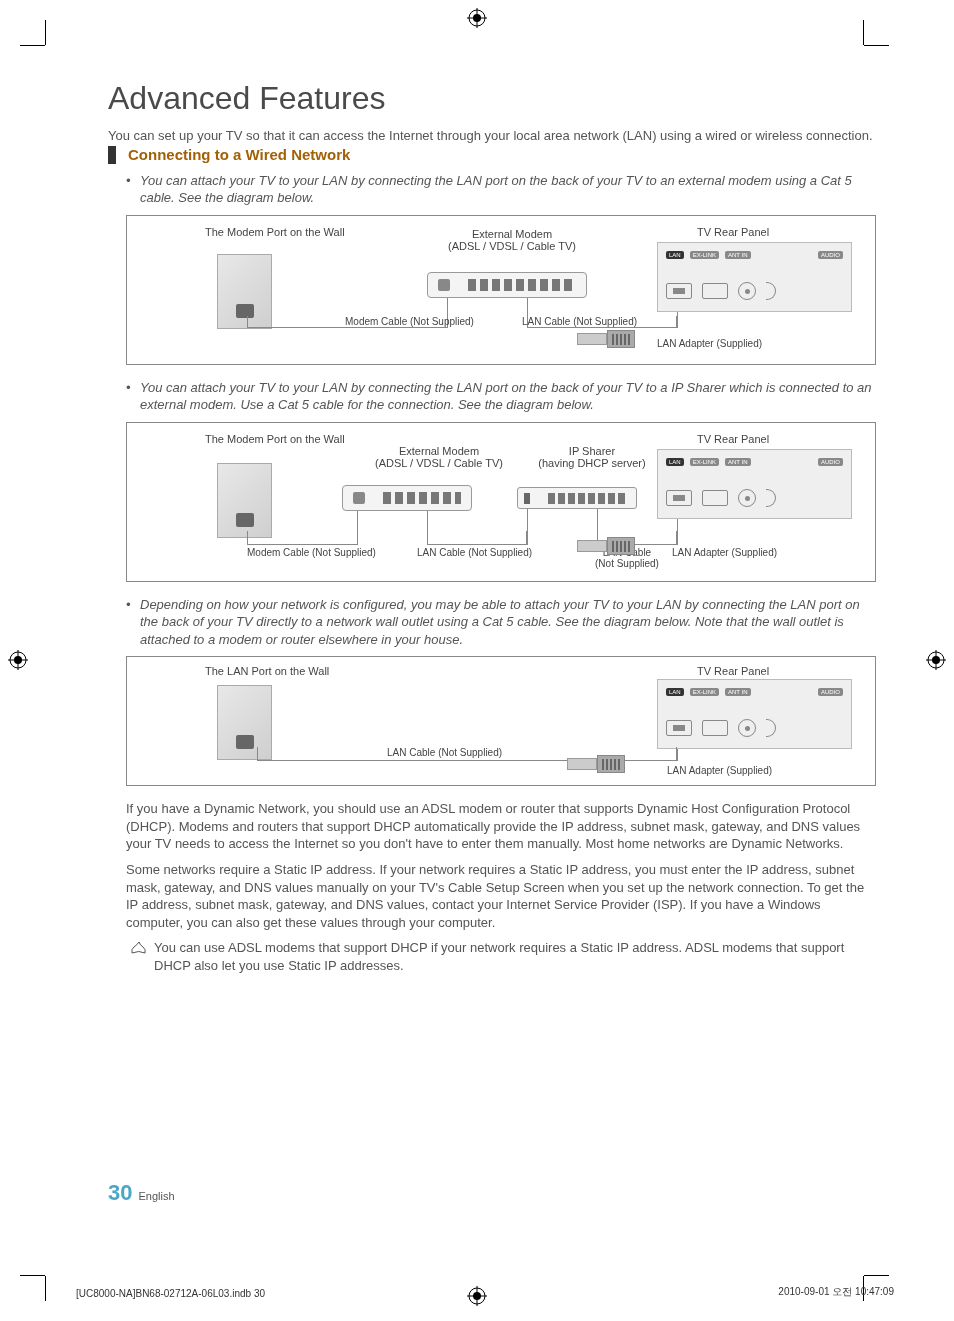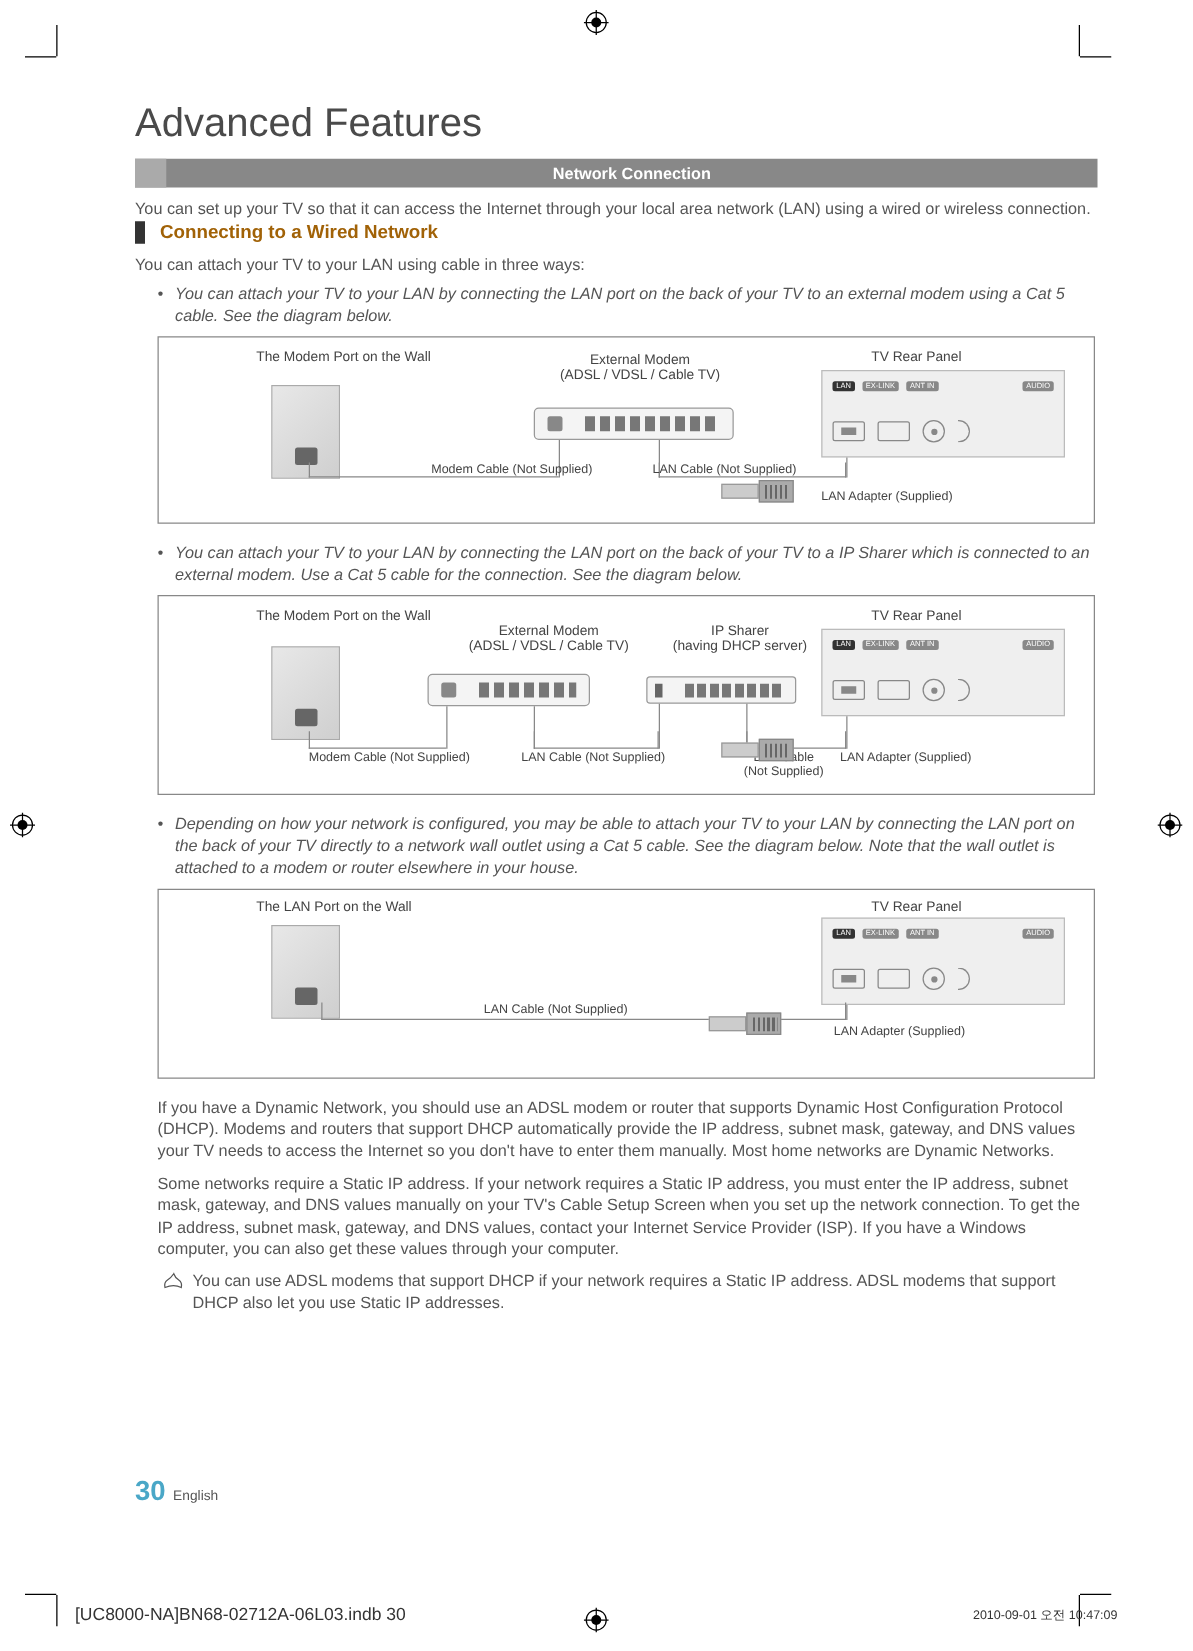--- a/index.html
+++ b/index.html
@@ -70,21 +70,21 @@
   ul.bullets li::before { content:"•"; position:absolute; left:0; }
 
   .diagram {
     border:1px solid #888;
     margin: 6px 0 14px 18px;
     position: relative;
     background:#fff;
   }
   .d1 { height:150px; width:750px; }
   .d2 { height:160px; width:750px; }
-  .d3 { height:152px; width:750px; }
+  .d3 { height:130px; width:750px; }
 
   .dlabel { position:absolute; font-size:11px; color:#444; white-space:nowrap; }
   .dlabel.center { text-align:center; }
   .dsmall { font-size:10px; }
 
   .wall-port {
     position:absolute; width:55px; height:75px;
     background:linear-gradient(135deg,#e8e8e8,#cfcfcf);
     border:1px solid #aaa;
   }
@@ -155,21 +155,21 @@
   .note-row { display:flex; gap:6px; font-size:13px; color:#555; line-height:1.35; padding-left:4px;justify-content:center; }
   .note-icon { width:18px; flex-shrink:0; }
 
   .page-num-row {
     position:absolute; left:108px; bottom:115px;
     display:flex; align-items:baseline; gap:6px;
   }
   .page-num { font-size:22px; font-weight:bold; color:#4aa7c7; }
   .page-lang { font-size:11px; color:#555; }
 
-  .footer-left { position:absolute; left:60px; bottom:22px; font-size:14px; color:#333; }
+  .footer-left { position:absolute; left:76px; bottom:22px; font-size:10px; color:#333; }
   .footer-right { position:absolute; right:60px; bottom:22px; font-size:10px; color:#333; }
 </style>
 </head>
 <body>
 
 <div class="crop-tl-h"></div>
 <div class="crop-tl-v"></div>
 <div class="crop-tr-h"></div>
 <div class="crop-tr-v"></div>
 <div class="crop-bl-h"></div>
@@ -207,30 +207,28 @@
       <circle cx="10" cy="10" r="4" fill="#000"></circle>
       <line x1="0" y1="10" x2="20" y2="10" stroke="#000"></line>
       <line x1="10" y1="0" x2="10" y2="20" stroke="#000"></line>
     </svg>
 </div>
 
 <div class="page">
 
   <div class="title">Advanced Features</div>
 
-  <div class="section-bar">Network Connection</div>
 
   <div class="intro">You can set up your TV so that it can access the Internet through your local area network (LAN) using a wired or wireless connection.</div>
 
   <div class="sub-heading-row">
     <div class="sub-heading-bar"></div>
     <div class="sub-heading">Connecting to a Wired Network</div>
   </div>
 
-  <div class="body-text">You can attach your TV to your LAN using cable in three ways:</div>
 
   <ul class="bullets">
     <li>You can attach your TV to your LAN by connecting the LAN port on the back of your TV to an external modem using a Cat 5 cable. See the diagram below.</li>
   </ul>
 
   <div class="diagram d1">
     <div class="dlabel" style="top:10px; left:78px;">The Modem Port on the Wall</div>
     <div class="dlabel center" style="top:12px; left:300px; width:170px;">
       <span>External Modem</span><br>
       <span>(ADSL / VDSL / Cable TV)</span>

